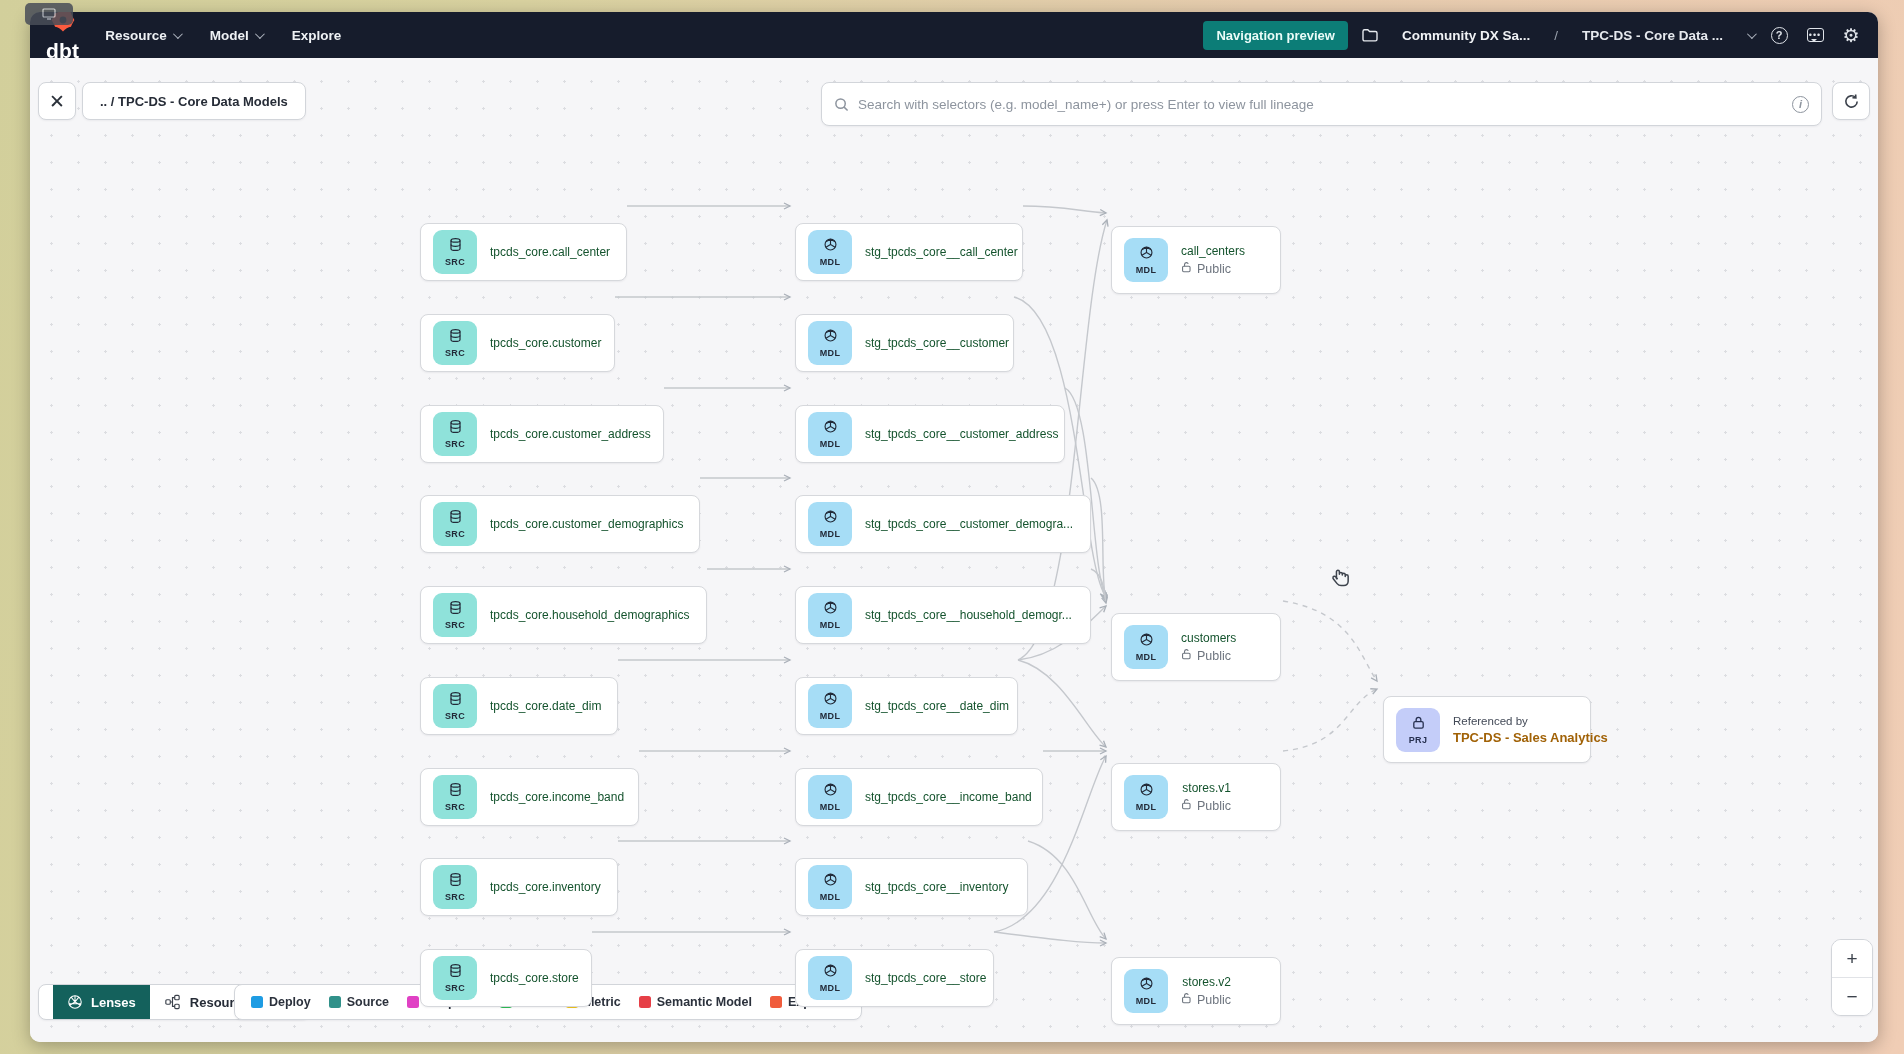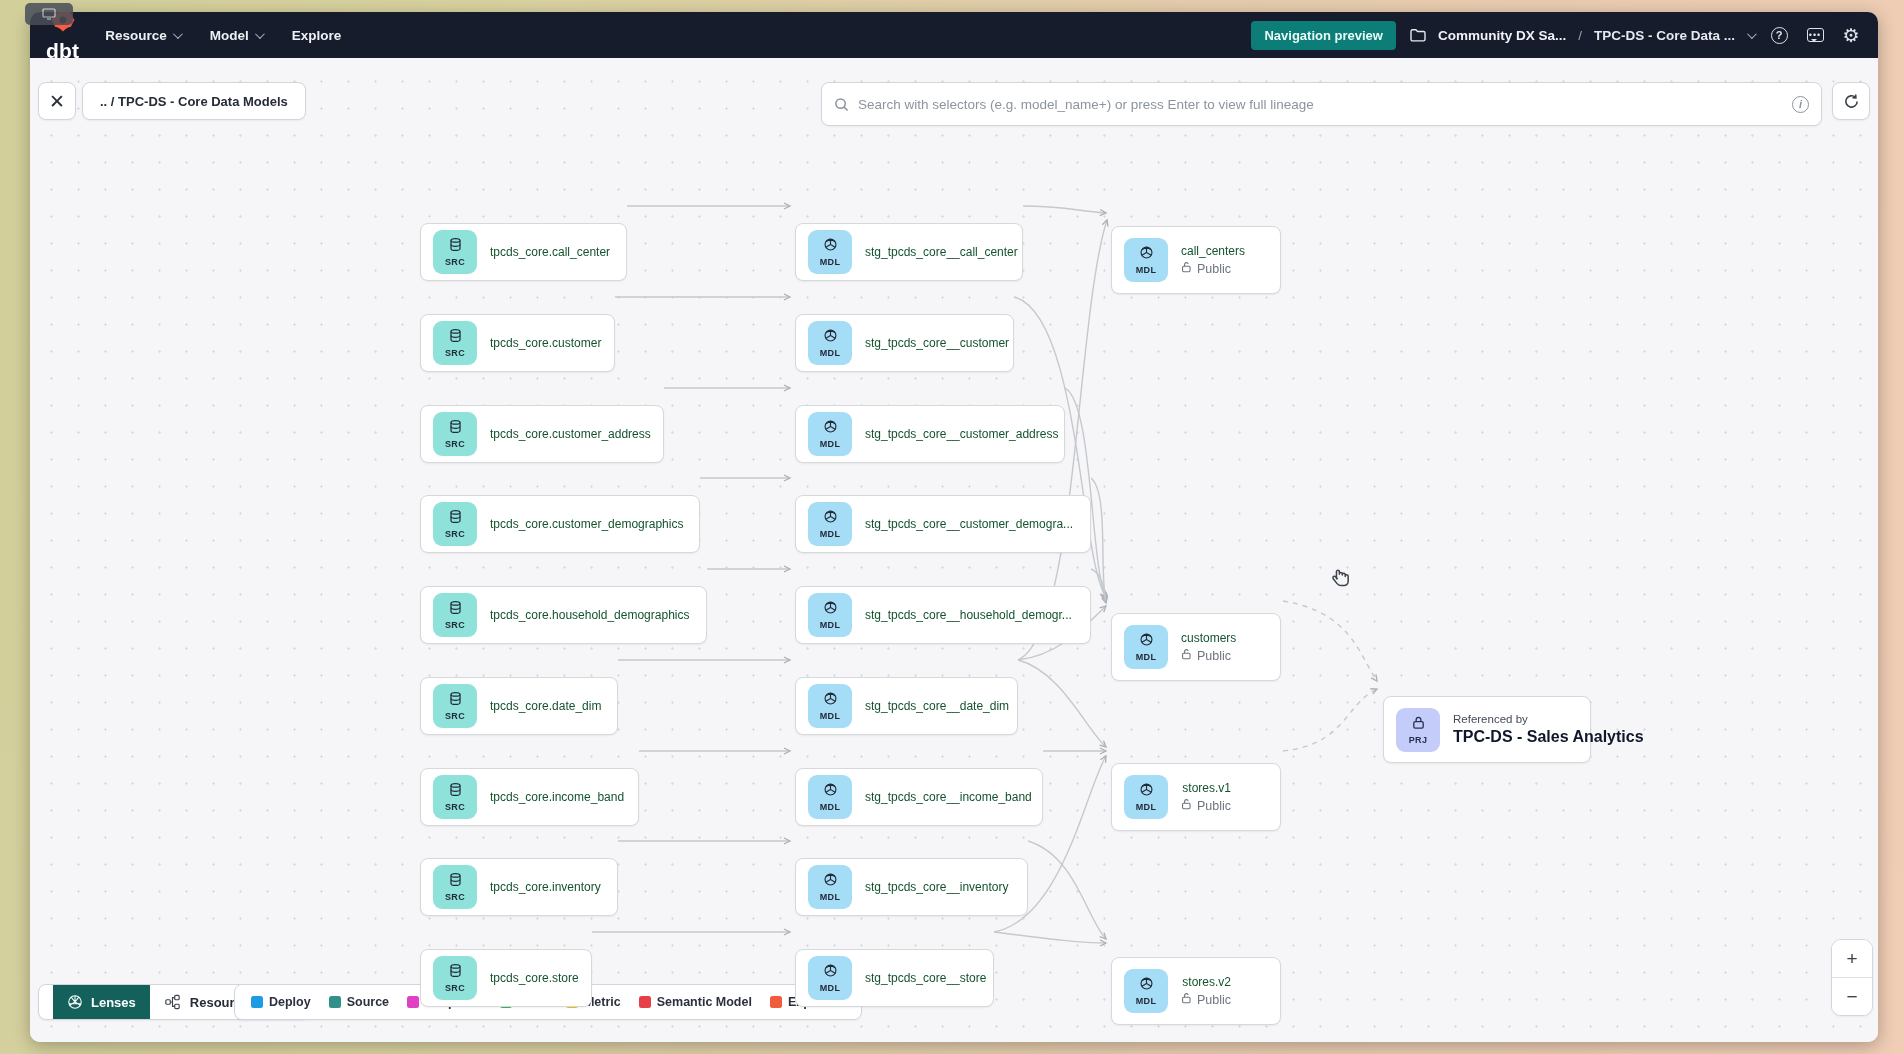--- a/index.html
+++ b/index.html
@@ -21,21 +21,21 @@
   }
   .logo { display:flex; align-items:center; gap:6px; margin-right:26px;flex-direction:column; }
   .logo-text { color:#fff; font-size:21px; font-weight:700; letter-spacing:.2px; }
   .nav-item { display:flex; align-items:center; gap:6px; color:#eef1f4; font-size:13.5px;
     font-weight:700; margin-right:30px; cursor:pointer; }
   .chev { width:7px; height:7px; border-right:1.6px solid #aeb4bf; border-bottom:1.6px solid #aeb4bf;
     transform:rotate(45deg) translateY(-2px); display:inline-block; }
   .nav-right { margin-left:auto; display:flex; align-items:center; gap:14px; }
   .preview-btn { background:#0c7d77; color:#eafcf8; font-size:13px; font-weight:700;
     padding:7px 13px; border-radius:4px; border:none; cursor:pointer; }
-  .crumbs { display:flex; align-items:center; gap:12px; color:#f0f2f5; font-size:13.5px; font-weight:700; }
+  .crumbs { display:flex; align-items:center; gap:24px; color:#f0f2f5; font-size:13.5px; font-weight:700; }
   .crumb-sep { color:#9aa1ad; font-weight:400; }
   .crumb-page { font-weight:600; color:#e6e9ee; }
   .nav-icon { color:#dfe3e9; width:22px; height:22px; display:flex; align-items:center;
     justify-content:center; cursor:pointer; }
   .help-circle { width:17px; height:17px; border:1.6px solid #dfe3e9; border-radius:50%;
     font-size:11px; font-weight:700; display:flex; align-items:center; justify-content:center; }
   .gear { font-size:19px; line-height:1; }
   .bubble { width:17px; height:14px; border:1.6px solid #dfe3e9; border-radius:3px; position:relative;
     font-size:9px; letter-spacing:1px; color:#dfe3e9; display:flex; align-items:center; justify-content:center; }
   .bubble:after { content:""; position:absolute; left:3px; bottom:-4px; border:3px solid transparent;
@@ -77,21 +77,21 @@
     align-items:center; justify-content:center; gap:1px; flex:none; }
   .badge .btext { font-size:9px; font-weight:700; color:#222a38; letter-spacing:.3px; }
   .src-badge { background:#8fe2da; }
   .mdl-badge { background:#a6ddf6; }
   .prj-badge { background:#c4cdf9; }
   .prj-badge .btext { color:#273050; }
   .nlabel { font-size:12px; color:#14532d; font-weight:500; white-space:nowrap;text-align:right; }
   .node .col { display:flex; flex-direction:column; gap:3px; min-width:0; }
   .sub { display:flex; align-items:center; gap:5px; font-size:12.5px; color:#6e757f; }
   .prj-title { font-size:11.5px; color:#434a57; }
-  .prj-label { font-size:16px; font-weight:600; color:#0f172a; white-space:nowrap; }
+  .prj-label { font-size:13px; font-weight:600; color:#a16207; white-space:nowrap; }
   
   .lens-group { position:absolute; left:8px; bottom:22px; height:36px; display:flex;
     border:1px solid #d2d5da; border-radius:8px; overflow:hidden; background:#fff;
     box-shadow:0 1px 2px rgba(20,24,31,.05);padding-left:14px; }
   .lens-seg { display:flex; align-items:center; gap:8px; padding:0 14px; font-size:13px;
     font-weight:700; cursor:pointer; }
   .lens-seg.dark { background:#14615c; color:#fff; }
   .lens-seg.light { background:#fff; color:#262c37; gap:9px; }
   .lens-seg.light .chev { border-color:#5a616c; }
   .legend { position:absolute; left:204px; bottom:22px; height:36px; background:#fff;

